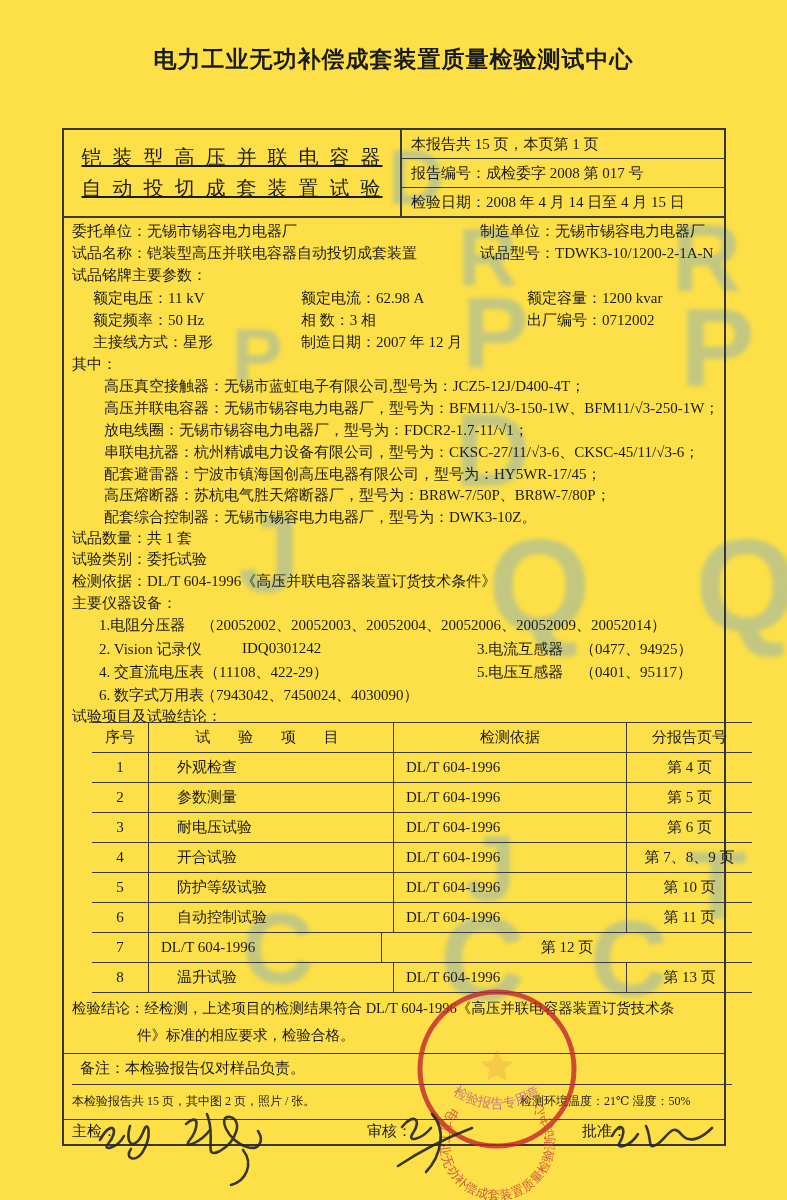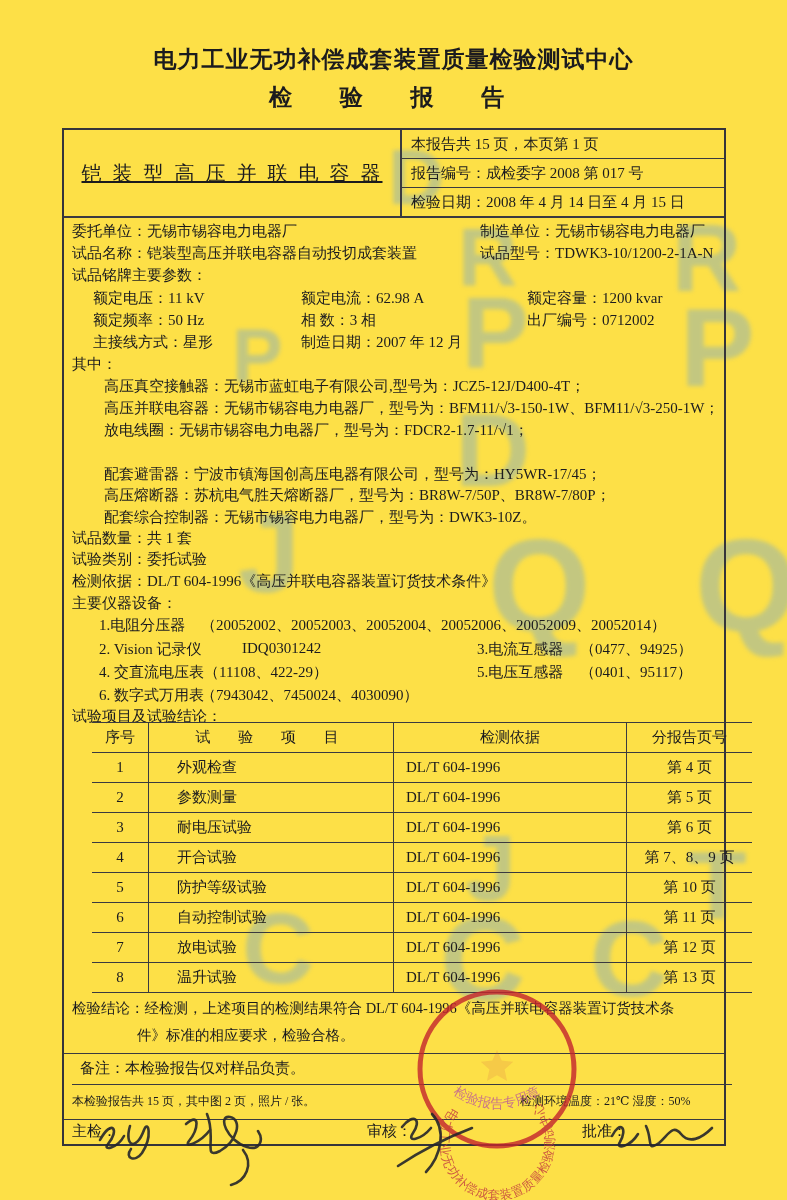--- a/index.html
+++ b/index.html
@@ -73,27 +73,27 @@
     <span class="wm" style="left:488px;top:520px;font-size:132px">Q</span>
     <span class="wm" style="left:695px;top:520px;font-size:132px">Q</span>
     <span class="wm" style="left:465px;top:822px;font-size:92px">J</span>
     <span class="wm" style="left:688px;top:838px;font-size:96px">T</span>
     <span class="wm" style="left:440px;top:900px;font-size:118px">C</span>
     <span class="wm" style="left:590px;top:905px;font-size:108px">C</span>
     <span class="wm" style="left:242px;top:898px;font-size:100px">C</span>
   </div>
 
   <div class="title1">电力工业无功补偿成套装置质量检验测试中心</div>
-  <div class="title2">检 验 报 告</div>
 
   <div id="outer">
 
     <div id="hdr">
       <div id="hdr-left">
         <div class="ht">铠 装 型 高 压 并 联 电 容 器</div>
+        <div class="ht">自 动 投 切 成 套 装 置 试 验</div>
       </div>
       <div id="hdr-right">
         <div class="hrow b">本报告共 15 页，本页第 1 页</div>
         <div class="hrow b">报告编号：成检委字 2008 第 017 号</div>
         <div class="hrow">检验日期：2008 年 4 月 14 日至 4 月 15 日</div>
       </div>
     </div>
 
     <div id="info">
       <div class="bl" style="left:8px;top:4px">
@@ -116,20 +116,21 @@
         <span class="abs" style="left:434px">出厂编号：0712002</span>
       </div>
       <div class="bl" style="left:29px;top:115px">
         <span>主接线方式：星形</span>
         <span class="abs" style="left:208px">制造日期：2007 年 12 月</span>
       </div>
       <div class="bl" style="left:8px;top:137px">其中：</div>
       <div class="bl" style="left:40px;top:159px">高压真空接触器：无锡市蓝虹电子有限公司,型号为：JCZ5-12J/D400-4T；</div>
       <div class="bl" style="left:40px;top:181px">高压并联电容器：无锡市锡容电力电器厂，型号为：BFM11/√3-150-1W、BFM11/√3-250-1W；</div>
       <div class="bl" style="left:40px;top:203px">放电线圈：无锡市锡容电力电器厂，型号为：FDCR2-1.7-11/√1；</div>
+      <div class="bl" style="left:40px;top:225px">串联电抗器：杭州精诚电力设备有限公司，型号为：CKSC-27/11/√3-6、CKSC-45/11/√3-6；</div>
       <div class="bl" style="left:40px;top:247px">配套避雷器：宁波市镇海国创高压电器有限公司，型号为：HY5WR-17/45；</div>
       <div class="bl" style="left:40px;top:268px">高压熔断器：苏杭电气胜天熔断器厂，型号为：BR8W-7/50P、BR8W-7/80P；</div>
       <div class="bl" style="left:40px;top:290px">配套综合控制器：无锡市锡容电力电器厂，型号为：DWK3-10Z。</div>
       <div class="bl" style="left:8px;top:311px">试品数量：共 1 套</div>
       <div class="bl" style="left:8px;top:332px">试验类别：委托试验</div>
       <div class="bl" style="left:8px;top:354px">检测依据：DL/T 604-1996《高压并联电容器装置订货技术条件》</div>
       <div class="bl" style="left:8px;top:376px">主要仪器设备：</div>
       <div class="bl" style="left:35px;top:398px">
         <span>1.电阻分压器</span>
         <span class="abs" style="left:102px">（20052002、20052003、20052004、20052006、20052009、20052014）</span>
@@ -191,21 +192,20 @@
         <div class="tc4">第 10 页</div>
       </div>
       <div class="trow">
         <div class="tc1">6</div>
         <div class="tc2">自动控制试验</div>
         <div class="tc3">DL/T 604-1996</div>
         <div class="tc4">第 11 页</div>
       </div>
       <div class="trow">
         <div class="tc1">7</div>
-        <div class="tc2">放电试验</div>
         <div class="tc3">DL/T 604-1996</div>
         <div class="tc4">第 12 页</div>
       </div>
       <div class="trow">
         <div class="tc1">8</div>
         <div class="tc2">温升试验</div>
         <div class="tc3">DL/T 604-1996</div>
         <div class="tc4">第 13 页</div>
       </div>
     </div>

